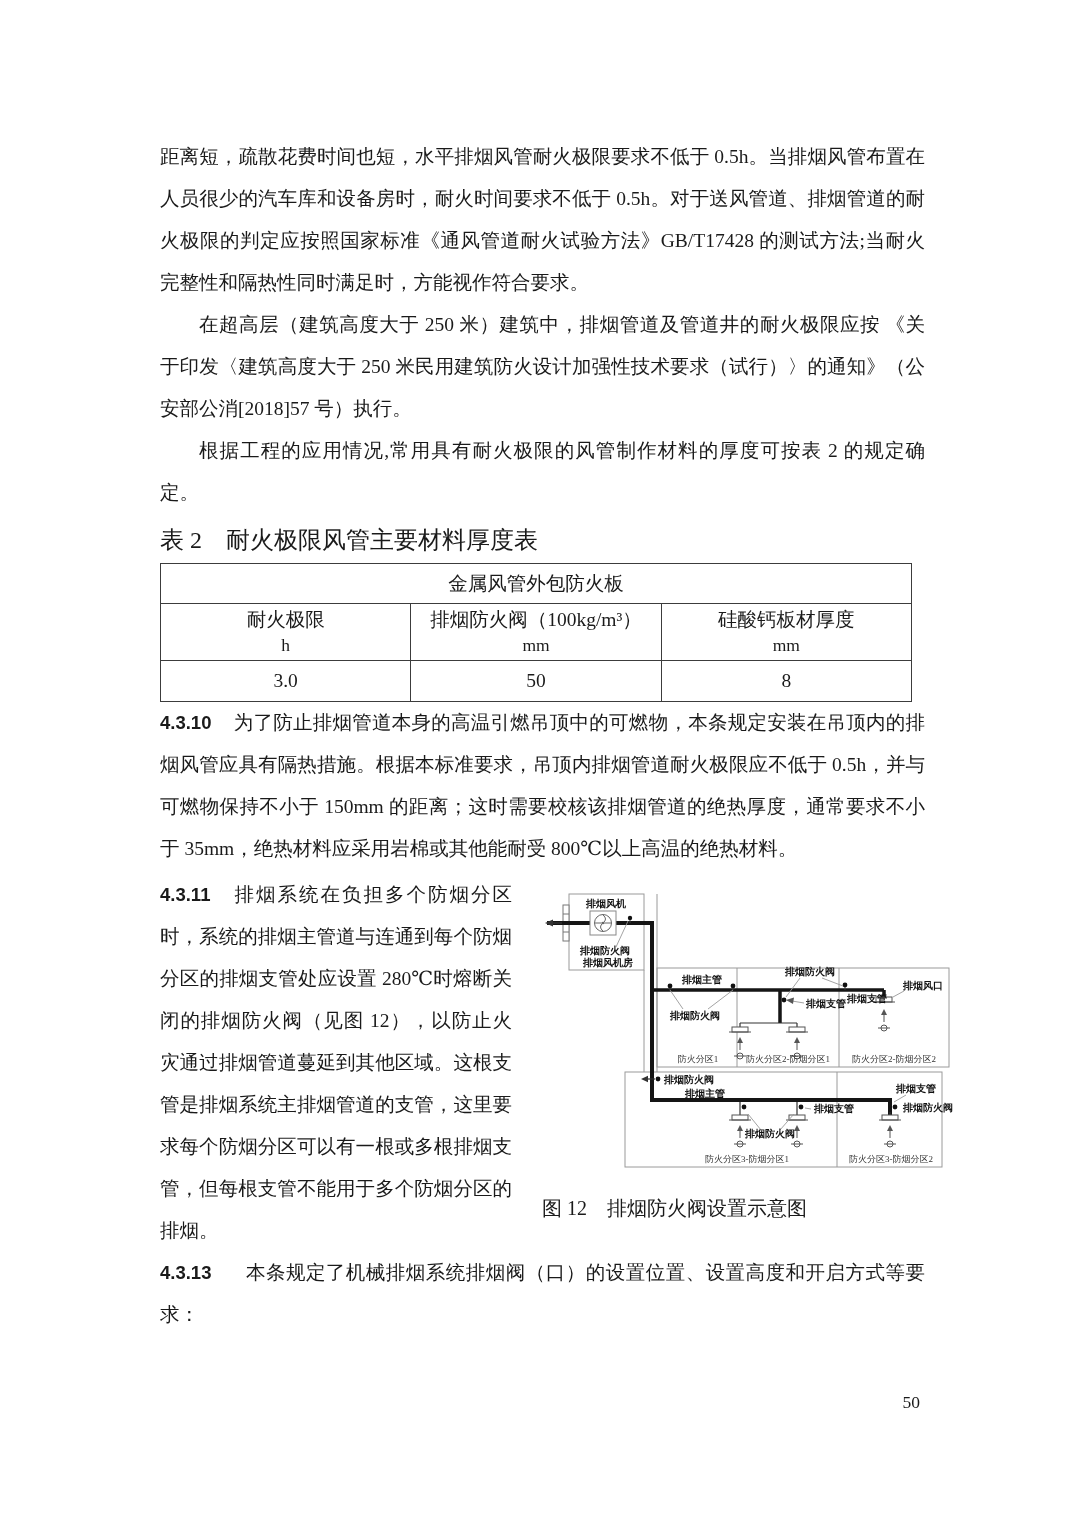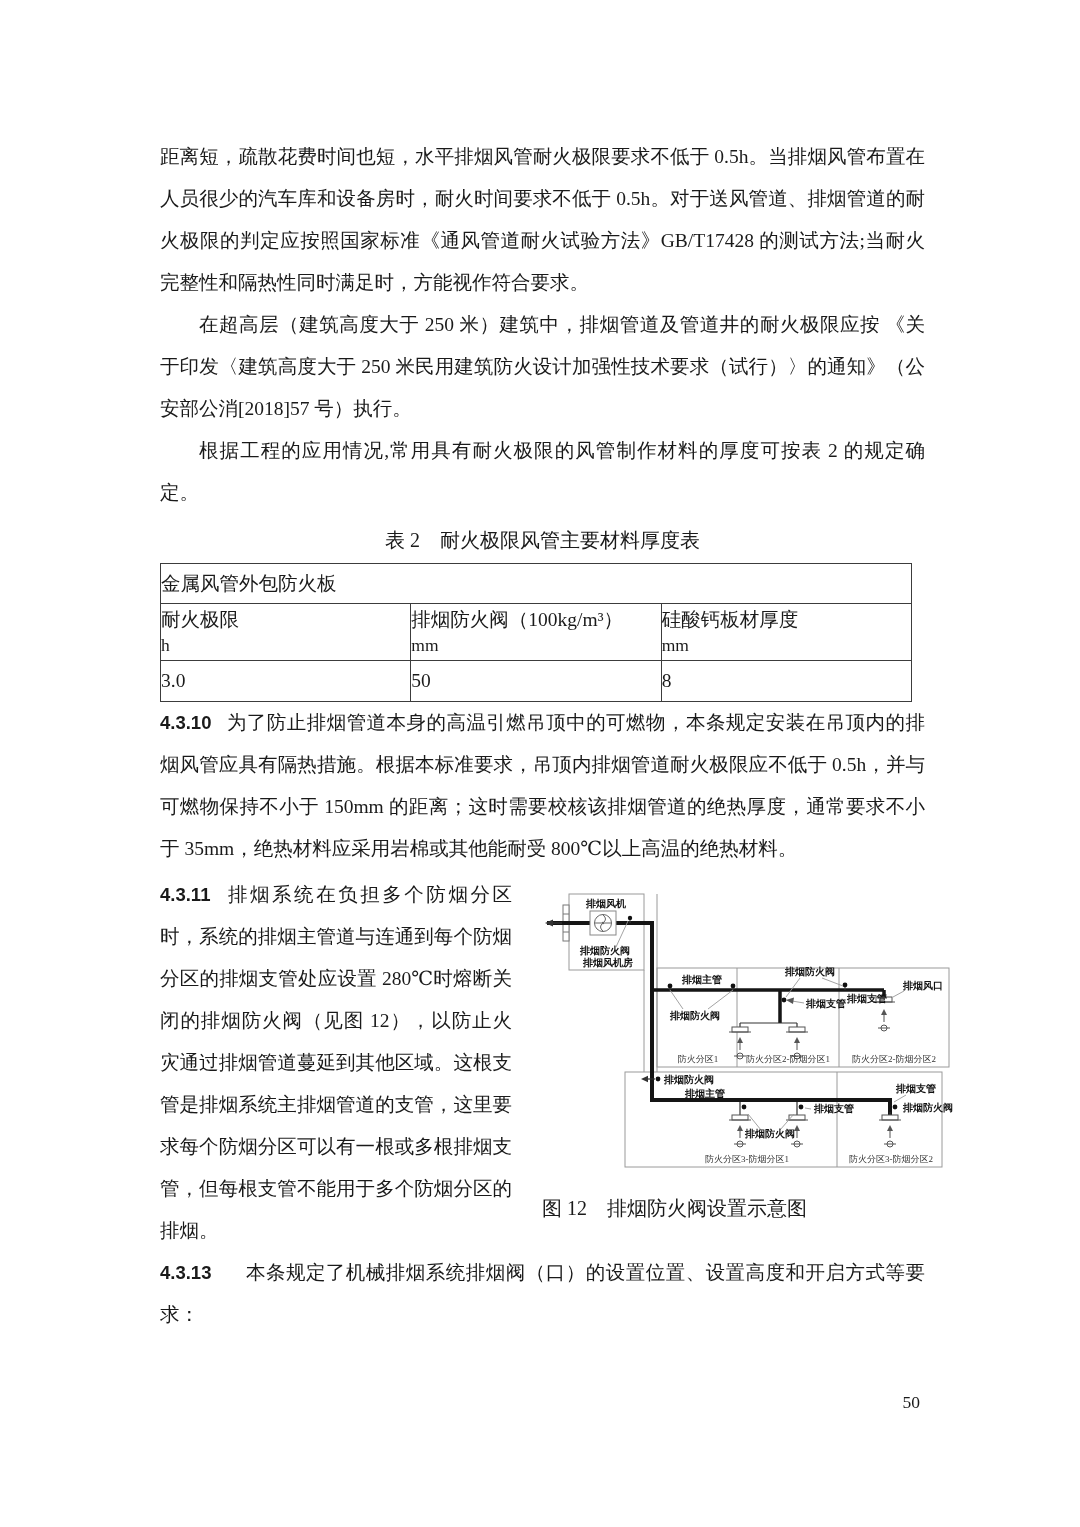--- a/index.html
+++ b/index.html
@@ -12,26 +12,26 @@
     color:#1a1a1a;
   }
   .content { position:absolute; left:160px; top:136px; width:765px; }
   p.par {
     margin:0; font-size:19.5px; line-height:42px;
     text-align:justify; text-justify:inter-ideograph;
   }
   .indent { text-indent:39px; }
   .secnum {
     font-family:"Liberation Sans","DejaVu Sans",sans-serif;
-    font-weight:bold; font-size:18.5px; margin-right:15px;
+    font-weight:bold; font-size:18.5px; margin-right:22px;
   }
   .secnum.wide { margin-right:34px; }
-  .table-title { text-align:center; font-size:20px; line-height:28px; margin-top:12px; }
+  .table-title { text-align:left; font-size:24px; line-height:28px; margin-top:12px; }
   table.t2 { border-collapse:collapse; width:752px; margin-top:9px; table-layout:fixed; }
-  table.t2 td { border:1.6px solid #3c3c3c; text-align:left; font-size:19.5px; padding:0; }
+  table.t2 td { border:1.6px solid #3c3c3c; text-align:center; font-size:19.5px; padding:0; }
   td.span-cell { height:40px; }
   td.hdr-cell { height:57px; vertical-align:middle; }
   td.hdr-cell .hn { line-height:26px; }
   td.hdr-cell .hu { line-height:24px; font-size:17.5px; }
   tr.data-row td { height:41px; }
   .sec4310 { margin-top:48px; }
   .row4311 { display:flex; width:802px; margin-top:4px;gap:28px; }
   .col-text { width:352px; flex:none; font-size:20.5px; }
   figure.fig12 { width:450px; flex:none; margin:0; padding:16px 0 0 2px; }
   figure.fig12 svg { display:block; }

